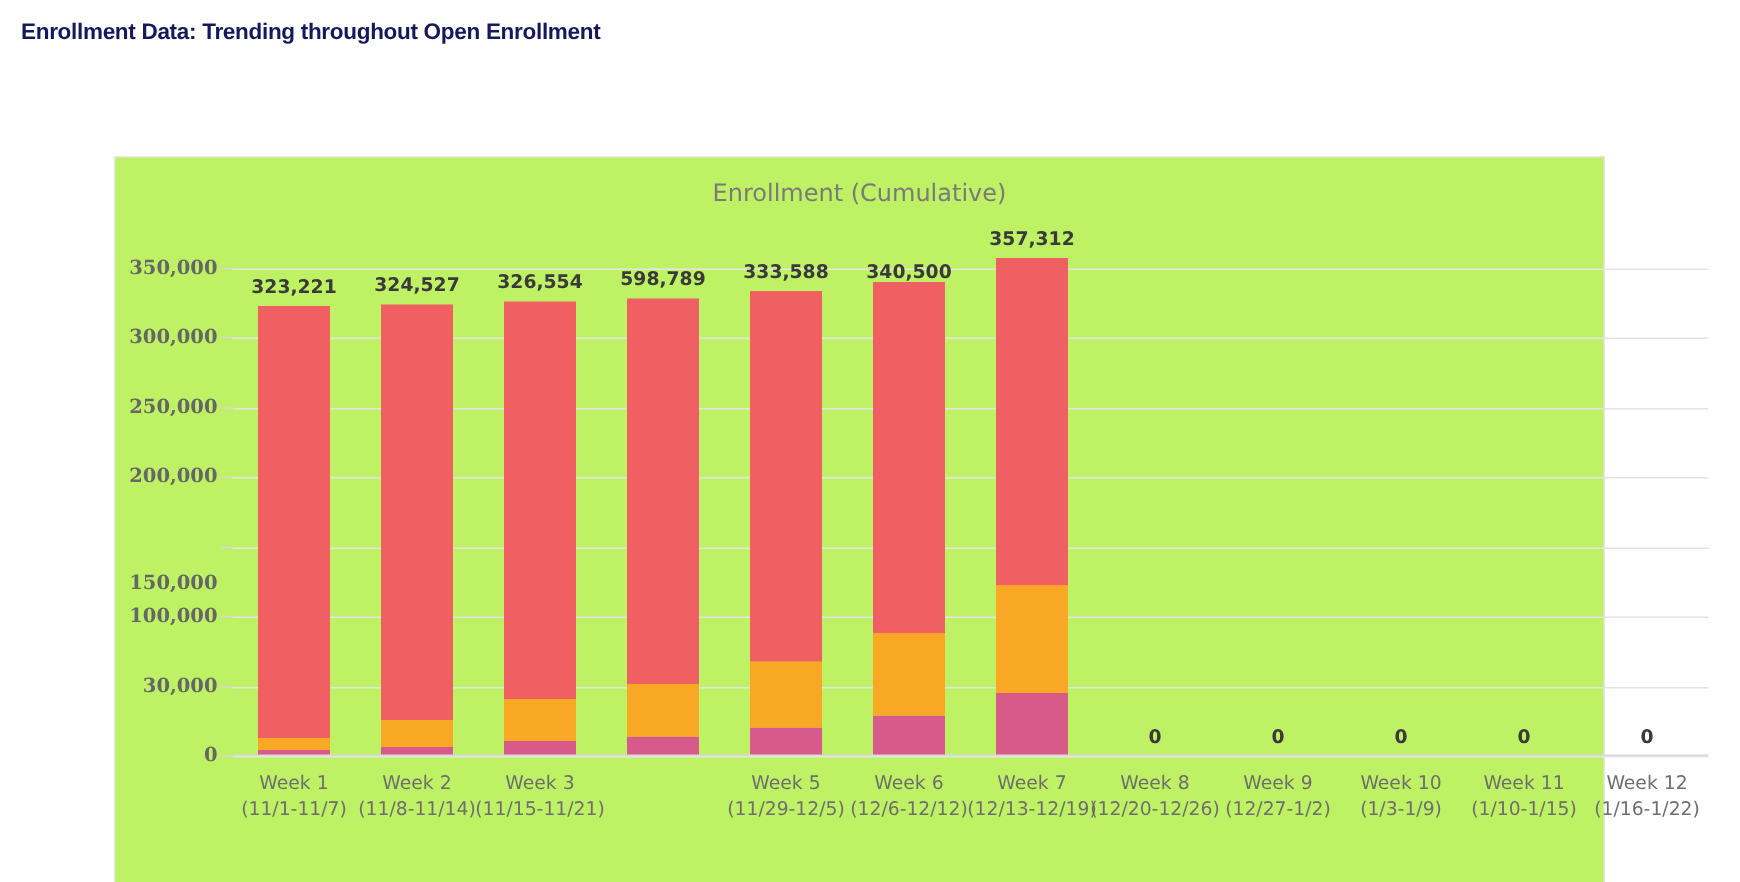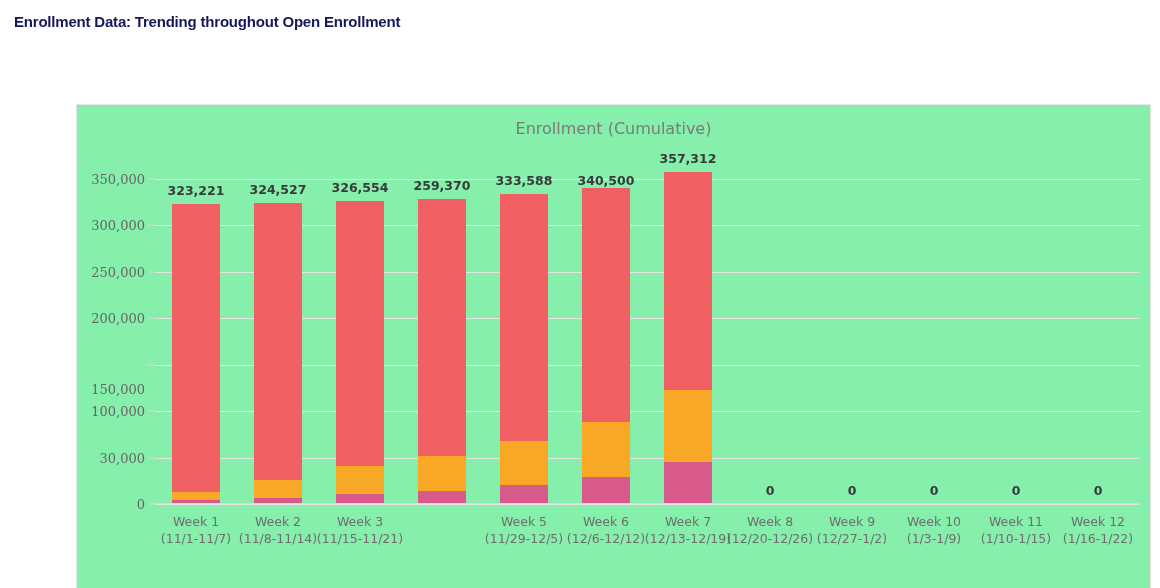--- a/index.html
+++ b/index.html
@@ -21,27 +21,27 @@
     font-size: 15px;
     font-weight: bold;
     color: #16185c;
     letter-spacing: -0.2px;
     white-space: nowrap;
   }
   #chart-card {
     position: absolute;
     left: 76px;
     top: 104px;
-    width: 1075px;
+    width: 994px;
     height: 484px;
     border-left: 1px solid #e6e6e6;
     border-top: 1px solid #e6e6e6;
     border-right: 1px solid #e6e6e6;
     box-sizing: border-box;
-    background: #86efac;
+    background: #bef264;
   }
   #chart-title {
     position: absolute;
     left: 0;
     top: 14px;
     width: 100%;
     text-align: center;
     font-size: 16px;
     color: #7a7a7a;
     font-family: "DejaVu Sans", sans-serif;
@@ -63,20 +63,21 @@
   }
   .ytick {
     position: absolute;
     right: 100%;
     margin-right: 10px;
     transform: translateY(-50%);
     font-size: 13px;
     color: #666666;
     font-family: "DejaVu Serif", serif;
     white-space: nowrap;
+    font-weight: bold;
   }
   .ytick-dash {
     position: absolute;
     right: 100%;
     margin-right: 0px;
     width: 8px;
     height: 1px;
     background: #d8d8d8;
     transform: translateY(-50%);
   }
@@ -226,21 +227,21 @@
             <div>Week 3</div>
             <div>(11/15-11/21)</div>
           </div>
         </div>
         <div class="bar-col" style="left: 246px; width: 82px;">
           <div class="bar-stack">
             <div class="seg" style="background: rgb(216, 90, 139); bottom: 0px; height: 13px;"></div>
             <div class="seg" style="background: rgb(249, 168, 37); bottom: 13px; height: 34.8214px;"></div>
             <div class="seg" style="background: rgb(240, 95, 97); bottom: 47.8214px; height: 257.63px;"></div>
           </div>
-          <div class="bar-total" style="bottom: 311.452px;">259,370</div>
+          <div class="bar-total" style="bottom: 311.452px;">598,789</div>
         </div>
         <div class="bar-col" style="left: 328px; width: 82px;">
           <div class="bar-stack">
             <div class="seg" style="background: rgb(216, 90, 139); bottom: 0px; height: 19.5px;"></div>
             <div class="seg" style="background: rgb(249, 168, 37); bottom: 19.5px; height: 43.1786px;"></div>
             <div class="seg" style="background: rgb(240, 95, 97); bottom: 62.6786px; height: 247.082px;"></div>
           </div>
           <div class="bar-total" style="bottom: 315.76px;">333,588</div>
           <div class="xlabel">
             <div>Week 5</div>

